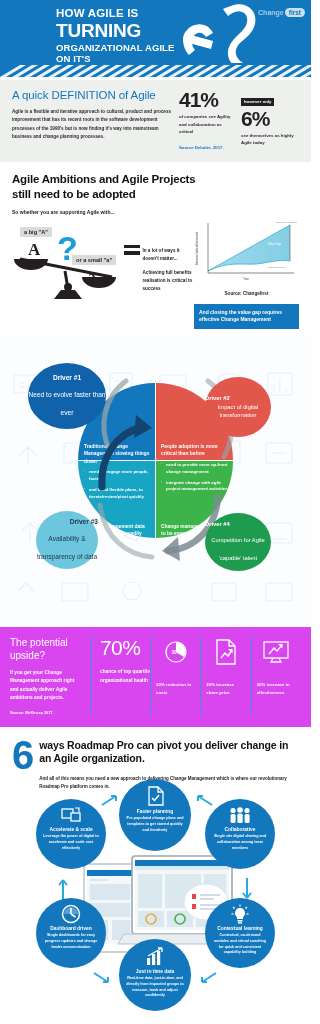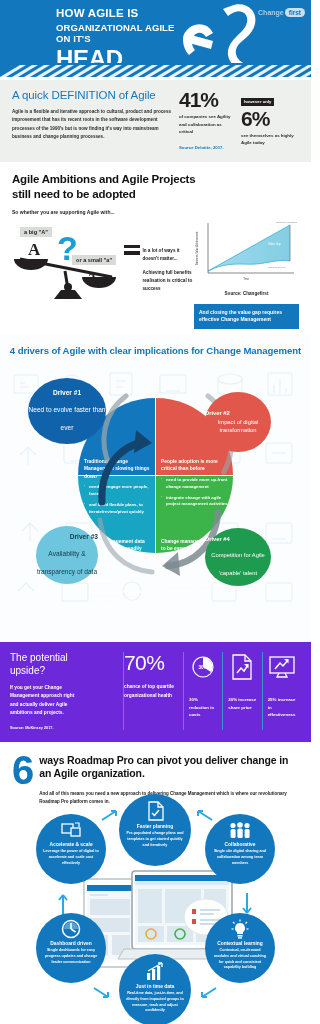--- a/index.html
+++ b/index.html
@@ -136,26 +136,26 @@
   .b1 { left: 28px; top: 18px; width: 78px; height: 66px; background: #1062ab; }
   .b2 { left: 205px; top: 32px; width: 66px; height: 60px; background: #e2574c; font-size: 6px;}
   .b2 b, .b2 span { font-size: 5.8px; text-align: left; }
   .b3 { left: 36px; top: 166px; width: 62px; height: 58px; background: #6ec5de; }
   .b3 b, .b3 span { color: #17384a; text-align: right;}
   .b4 { left: 205px; top: 168px; width: 66px; height: 58px; background: #1e9b4e; }
   .b4 b, .b4 span { font-size: 5.8px; text-align: left; }
   .arrow-svg { position: absolute; inset: 0; z-index: 7; pointer-events: none; }
 
   
-  .upside { background: #6d28d9; color: #fff; padding: 10px 10px 12px 10px; display: flex; }
+  .upside { background: #d946ef; color: #fff; padding: 10px 10px 12px 10px; display: flex; }
   .up-left { width: 80px; padding-right: 6px; }
   .up-h { font-size: 10px; font-weight: normal; line-height: 1.25; }
   .up-p { font-size: 4.8px; font-weight: bold; line-height: 1.75; margin-top: 7px; }
   .up-src { font-size: 3.8px; font-weight: bold; margin-top: 8px; }
-  .up-70 { width: 60px; border-left: 1px solid #3e93cc; padding-left: 0; margin-left: 33px; }
+  .up-70 { width: 60px; border-left: 1px solid #3e93cc; padding-left: 9px; }
   .n70 { font-size: 21px; font-weight: normal; letter-spacing: -.6px; line-height: 1;}
   .up-70 p { font-size: 4.8px; font-weight: bold; line-height: 1.85; margin-top: 10px; }
   .up-cell { flex: 1; border-left: 1px solid #3e93cc; padding: 0 5px; text-align: left; }
   .up-ic { height: 30px; display: flex; align-items: center; justify-content: center; }
   .up-cell p { font-size: 4.4px; font-weight: bold; line-height: 1.75; margin-top: 14px; }
 
   
   .six { background: #fff; padding: 12px 12px 0 12px; display: flex; gap: 7px; }
   .six-num { font-size: 40px; font-weight: bold; color: #1277bc; line-height: .82; letter-spacing: -2px;}
   .six-h { font-size: 10.5px; font-weight: bold; color: #111; line-height: 1.3; letter-spacing:-.15px;}
@@ -178,20 +178,21 @@
   .fc6 { left: 205px; top: 107px; width: 70px; height: 70px; }
   .device { position: absolute; left: 72px; top: 55px; width: 170px; height: 110px; z-index: 2; }
   .darrow { position: absolute; z-index: 3; }
 </style>
 </head>
 <body>
 
 <div class="hero">
   <div class="hero-title">
     <div class="ht1">HOW AGILE IS</div>
+    <div class="ht2">TURNING</div>
     <div class="ht3">ORGANIZATIONAL AGILE ON IT'S</div>
     <div class="ht4">HEAD</div>
   </div>
   <svg class="hero-figure" viewBox="0 0 110 88">
     <path fill="#ffffff" d="M64 4c7-3 16-2 21 4 5 6 4 15 0 21-3 5-8 8-12 12-3 3-5 7-4 11 1 5 5 8 9 10l-5 6c-6-3-11-8-12-15-1-8 4-14 9-19 4-4 9-8 10-14 1-4-1-9-5-10-5-2-10 1-14 4l-5-7c2-1 5-2 8-3z"></path>
     <path fill="#ffffff" d="M20 28c4-5 11-7 17-5 4 1 7 4 9 8l-7 4c-2-3-5-5-8-4-4 1-6 5-6 9 0 3 1 6 3 8l-6 5c-4-4-6-10-6-16 0-3 1-6 4-9z"></path>
     <ellipse fill="#ffffff" cx="46" cy="71" rx="14" ry="10"></ellipse>
     <path fill="#ffffff" d="M58 70c4 2 8 5 10 9l-6 4c-2-4-6-7-10-8z"></path>
     <path fill="#ffffff" d="M24 33l22 6-2 8-22-6z"></path>
     <circle fill="#1277bc" cx="43" cy="69" r="2.6"></circle>
@@ -336,21 +337,20 @@
       <rect x="214" y="188" width="24" height="20" rx="2"></rect>
       <rect x="266" y="188" width="26" height="20" rx="2"></rect>
         <path d="M272 204h14"></path>
       <path d="M18 256l8-8 8 8"></path>
         <rect x="62" y="248" width="26" height="18" rx="2"></rect>
       <circle cx="132" cy="256" r="9"></circle>
         <rect x="212" y="248" width="24" height="18" rx="2"></rect>
       <rect x="266" y="248" width="26" height="18" rx="2"></rect>
     </g>
   </svg>
-  <div class="drivers-h">4 drivers of Agile with clear implications for Change Management</div>
   <div class="circle-stage">
     <div class="quad q-tl">
         <div class="quad-inner"></div>
       </div>
     <div class="quad q-tr">
         <div class="quad-inner"></div>
       </div>
     <div class="quad q-bl">
         <div class="quad-inner"></div>
       </div>

